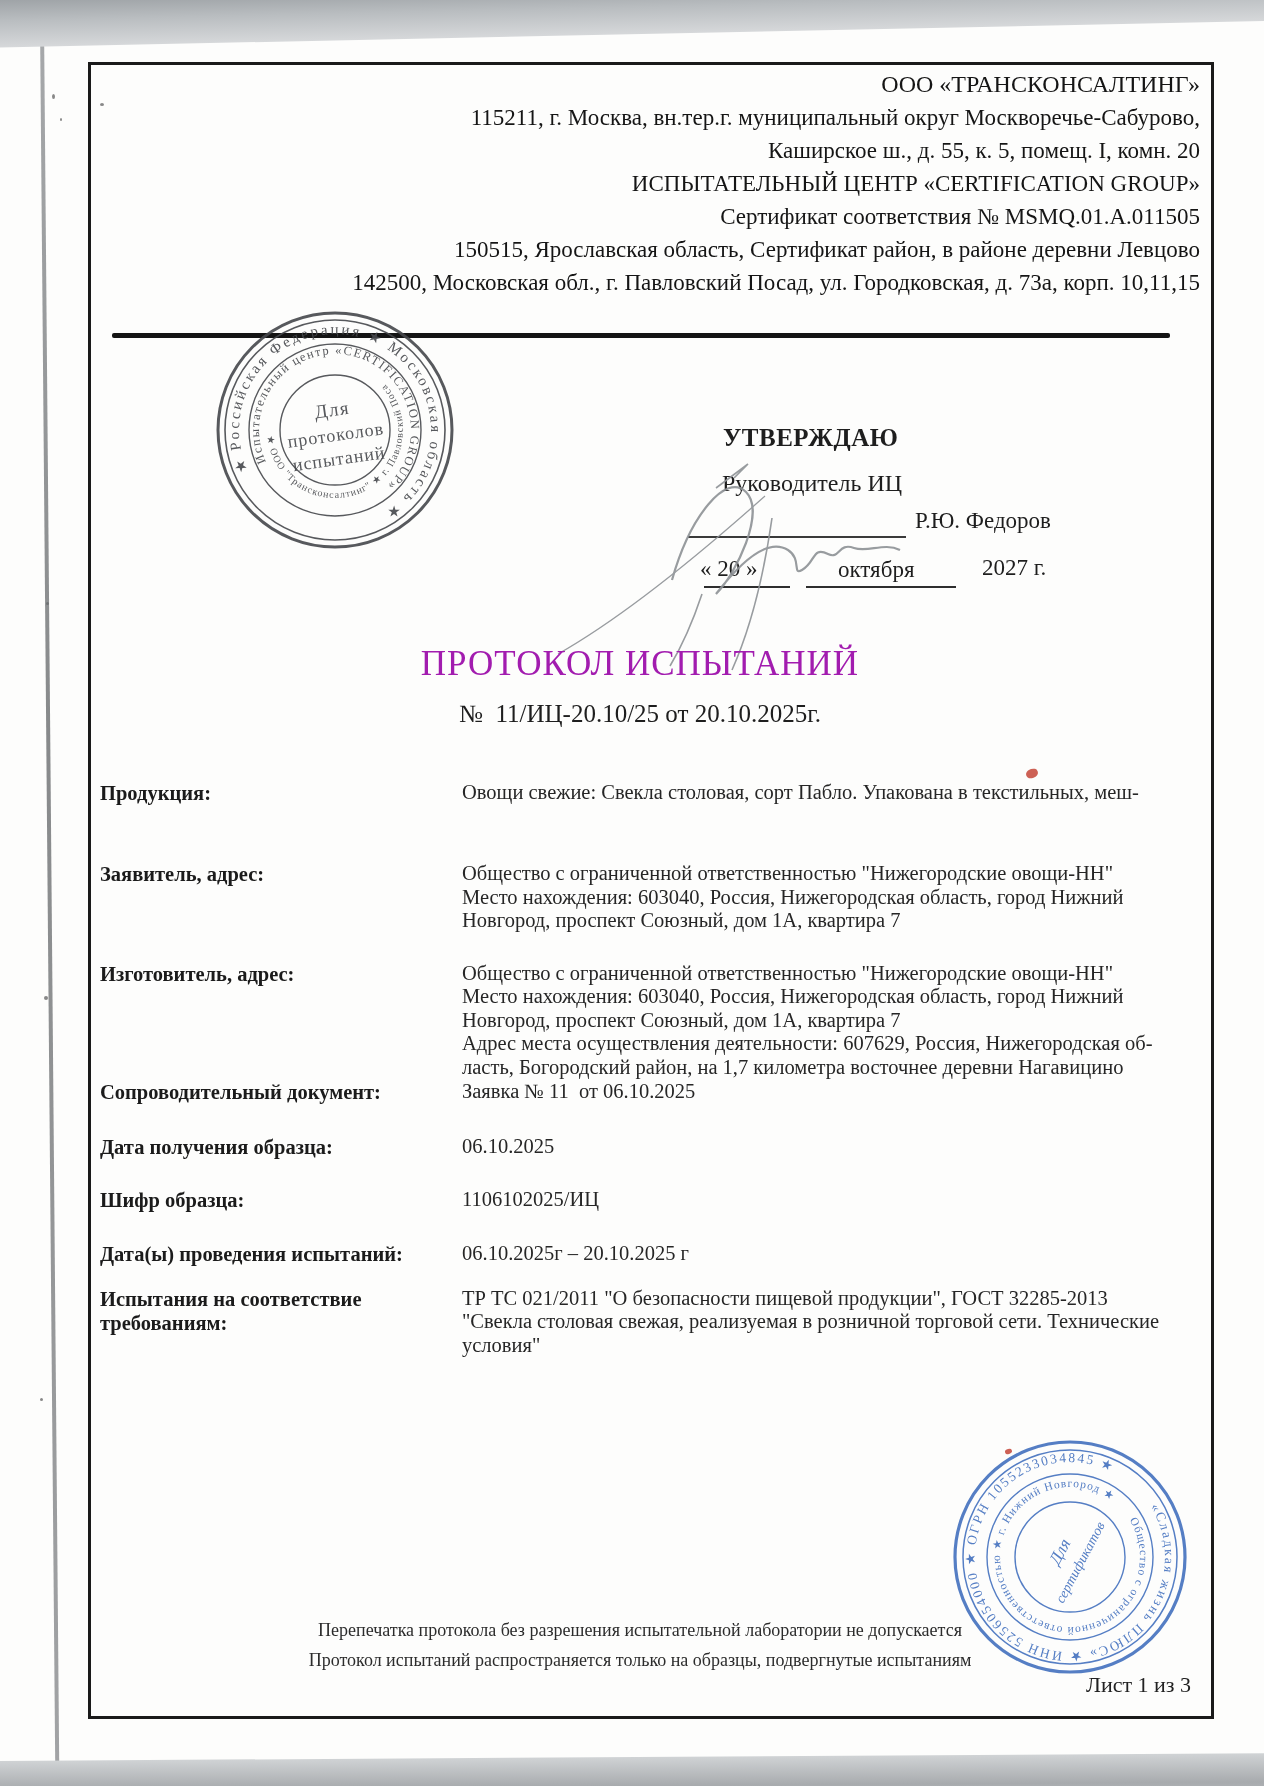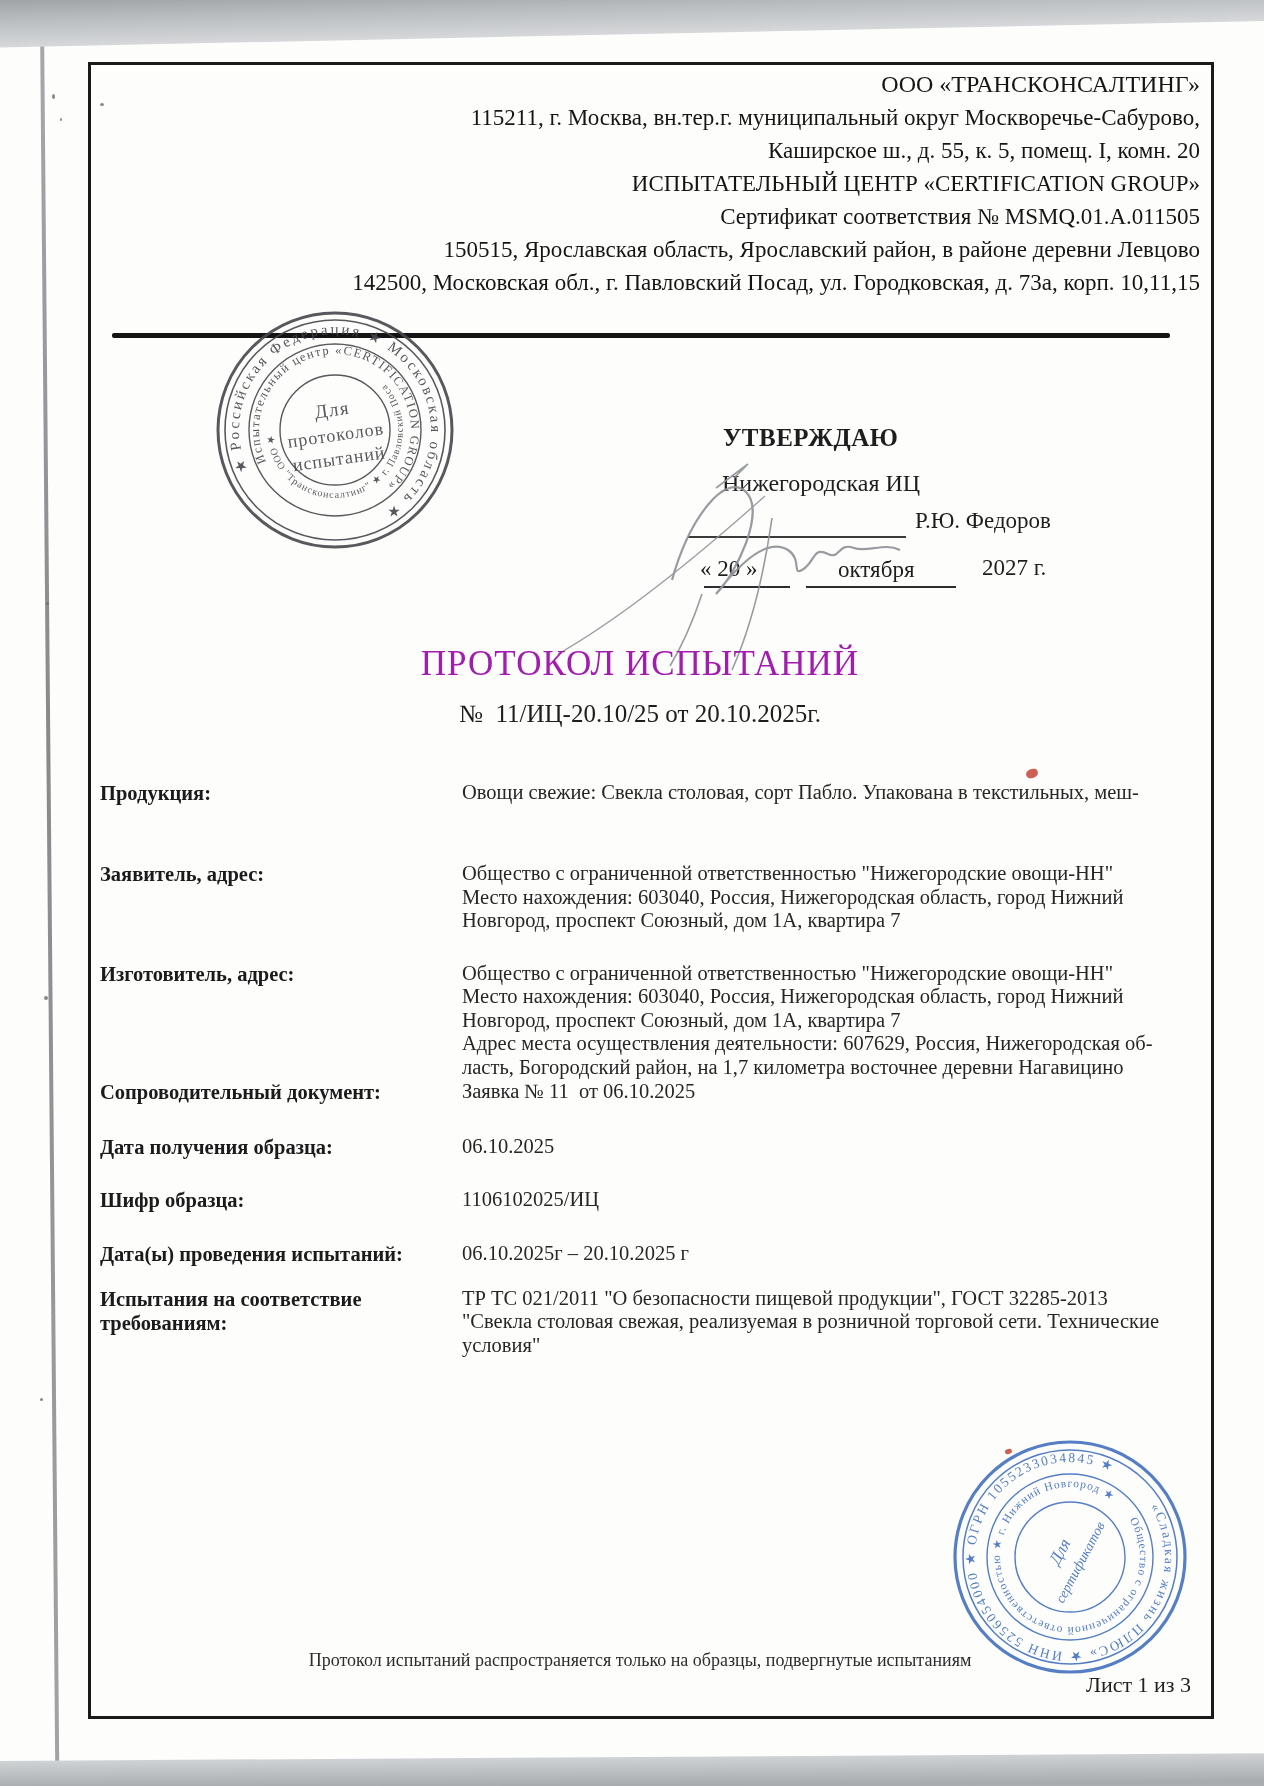--- a/index.html
+++ b/index.html
@@ -57,21 +57,21 @@
   <div class="redmark" style="left:1005px;top:1449px;width:7px;height:5px"></div>
 
   <div class="frame"></div>
 
   <div class="hdr">
     <div class="hline first">ООО «ТРАНСКОНСАЛТИНГ»</div>
     <div class="hline">115211, г. Москва, вн.тер.г. муниципальный округ Москворечье-Сабурово,</div>
     <div class="hline">Каширское ш., д. 55, к. 5, помещ. I, комн. 20</div>
     <div class="hline">ИСПЫТАТЕЛЬНЫЙ ЦЕНТР «CERTIFICATION GROUP»</div>
     <div class="hline">Сертификат соответствия № MSMQ.01.A.011505</div>
-    <div class="hline">150515, Ярославская область, Ярославский район, в районе деревни Левцово</div>
+    <div class="hline">150515, Ярославская область, Сертификат район, в районе деревни Левцово</div>
     <div class="hline">142500, Московская обл., г. Павловский Посад, ул. Городковская, д. 73а, корп. 10,11,15</div>
   </div>
   <div class="rule"></div>
 
   <svg width="250" height="250" viewBox="-125 -125 250 250" style="position:absolute;left:210px;top:305px">
     <defs>
       <path id="bo" d="M -96 0 A 96 96 0 1 1 96 0 A 96 96 0 1 1 -96 0"></path>
       <path id="bm" d="M -76 0 A 76 76 0 1 1 76 0 A 76 76 0 1 1 -76 0"></path>
       <path id="bb" d="M -64 -23 A 68 68 0 1 0 64 -23"></path>
     </defs>
@@ -87,21 +87,21 @@
       <text font-size="10" letter-spacing="1"><textPath href="#bb">★ ООО "Трансконсалтинг" ★ г. Павловский Посад</textPath></text>
     </g>
     <g transform="rotate(-8)" fill="#46484c" opacity="0.9" text-anchor="middle">
       <text y="-14" font-size="19" letter-spacing="1.5">Для</text>
       <text y="11" font-size="18" letter-spacing="1">протоколов</text>
       <text y="35" font-size="18" letter-spacing="1">испытаний</text>
     </g>
   </svg>
 
   <div class="ap-head">УТВЕРЖДАЮ</div>
-  <div class="ap-role">Нижегородская ИЦ</div>
+  <div class="ap-role">Руководитель ИЦ</div>
   <div class="sig-rule"></div>
   <div class="ap-name">Р.Ю. Федоров</div>
   <div class="ap-day">« 20 »</div>
   <div class="u1"></div>
   <div class="ap-month">октября</div>
   <div class="u2"></div>
   <div class="ap-year">2027 г.</div>
 
   <svg width="430" height="215" viewBox="0 0 430 215" style="position:absolute;left:540px;top:458px">
     <g fill="none" stroke="#8e9296" opacity="0.9">
@@ -162,18 +162,19 @@
     <g transform="rotate(148)" fill="#3e6dbd" opacity="0.88">
       <text font-size="13.5" letter-spacing="2"><textPath href="#go">«Сладкая жизнь ПЛЮС» ★ ИНН 5256054000 ★ ОГРН 1055233034845 ★</textPath></text>
       <text font-size="11.5" letter-spacing="1"><textPath href="#gi">Общество с ограниченной ответственностью ★ г. Нижний Новгород ★</textPath></text>
     </g>
     <g transform="rotate(-62)" fill="#3e6dbd" opacity="0.88" text-anchor="middle" font-style="italic">
       <text y="-6" font-size="17">Для</text>
       <text y="16" font-size="14">сертификатов</text>
     </g>
   </svg>
 
+  <div class="ft" style="top:1620px">Перепечатка протокола без разрешения испытательной лаборатории не допускается</div>
   <div class="ft" style="top:1650px">Протокол испытаний распространяется только на образцы, подвергнутые испытаниям</div>
   <div class="sheet">Лист 1 из 3</div>
 
   <div class="band-top"></div>
   <div class="band-bottom"></div>
 </div>
 
 </body></html>

